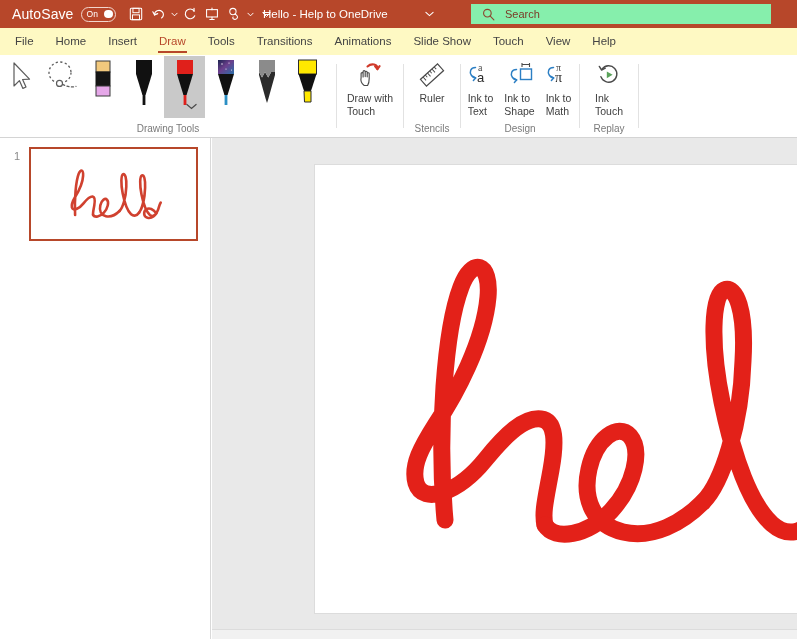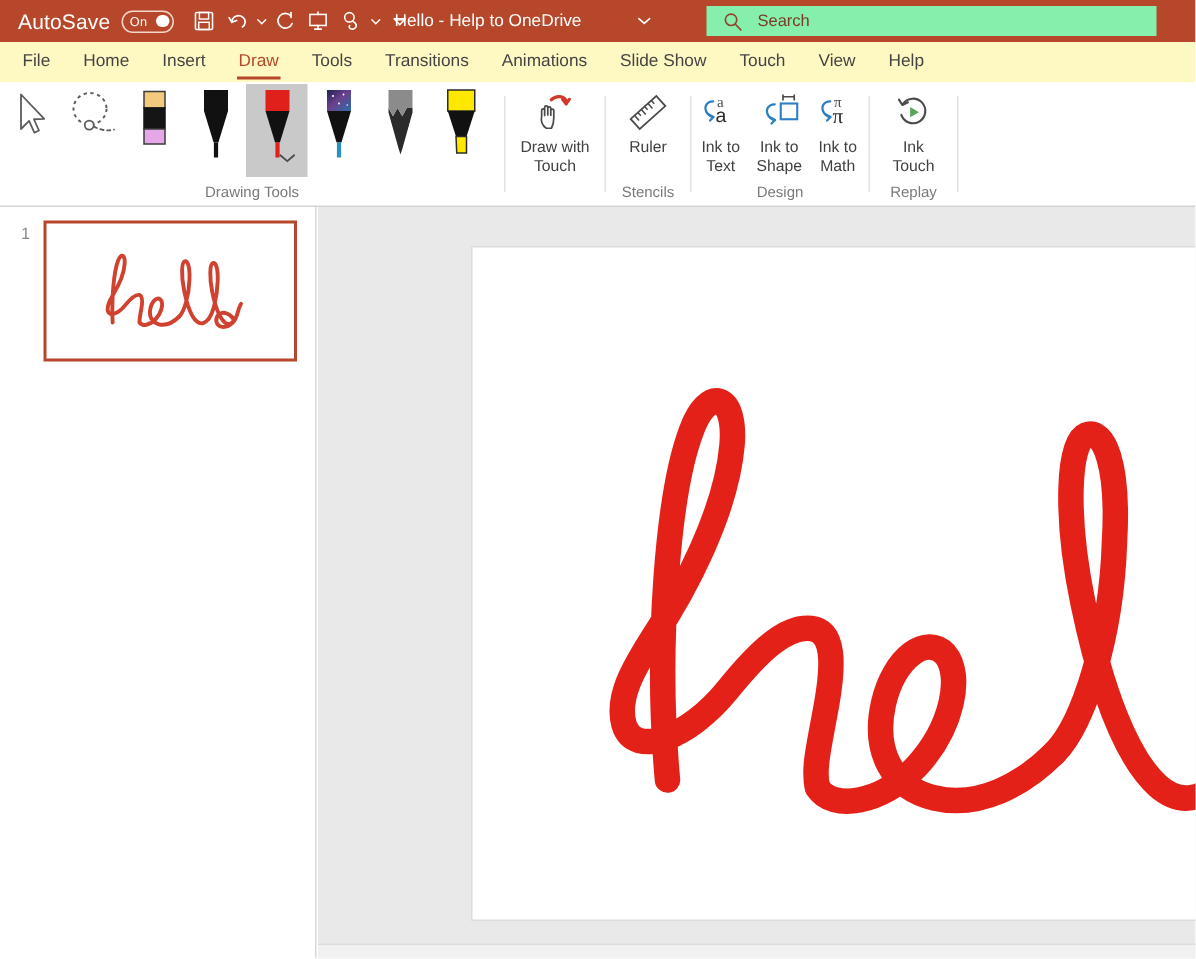--- a/index.html
+++ b/index.html
@@ -219,21 +219,20 @@
   }
   .bigbtn .ico {
     height: 30px;
     display: flex;
     align-items: center;
     justify-content: center;
   }
   .bigbtn .lbl {
     font-size: 10.5px;
     color: #404040;
-    text-align: center;
     line-height: 13px;
     margin-top: 2px;
     white-space: pre-line;
   }
 
   
   .workspace {
     position: relative;
     height: 501px;
     background: #ffffff;

